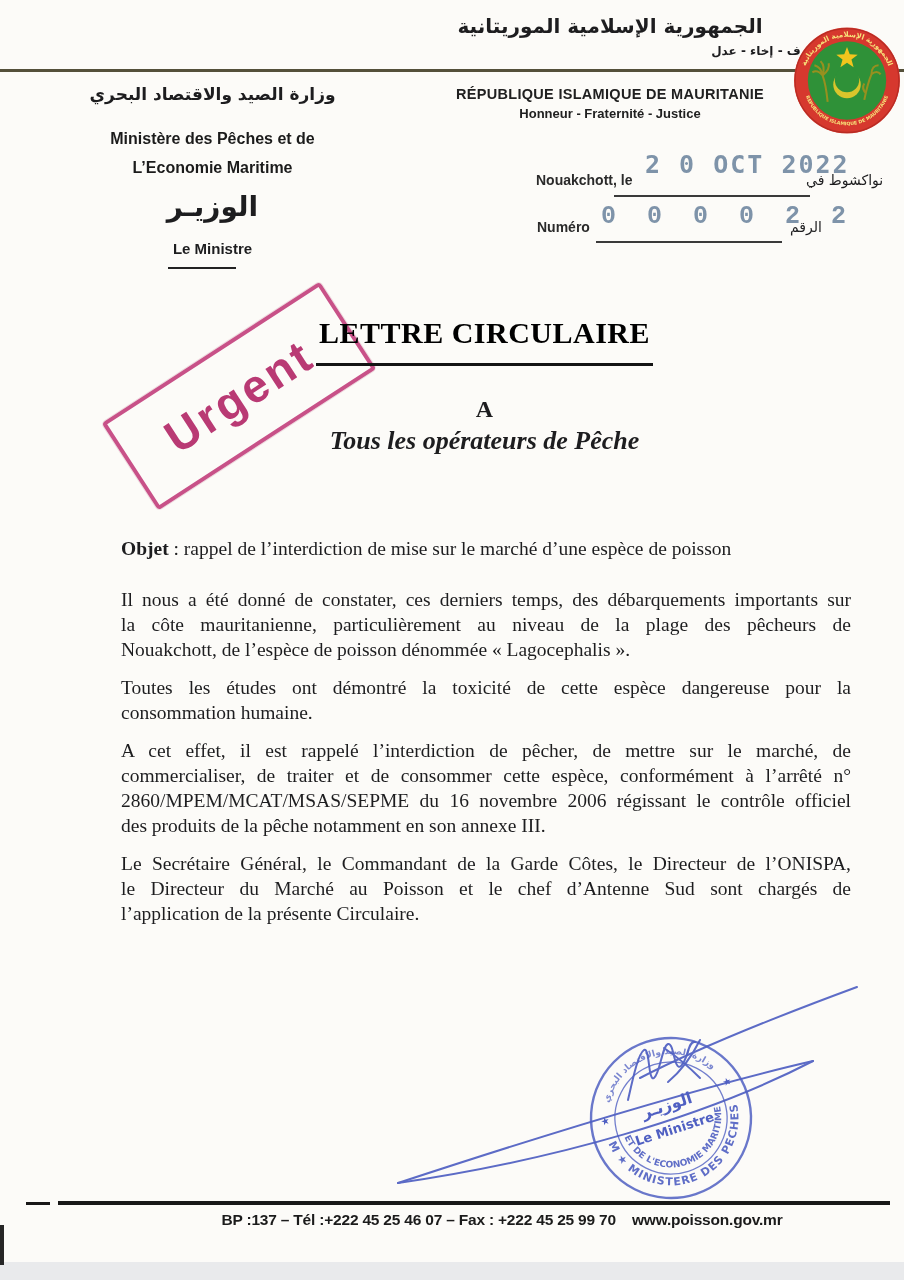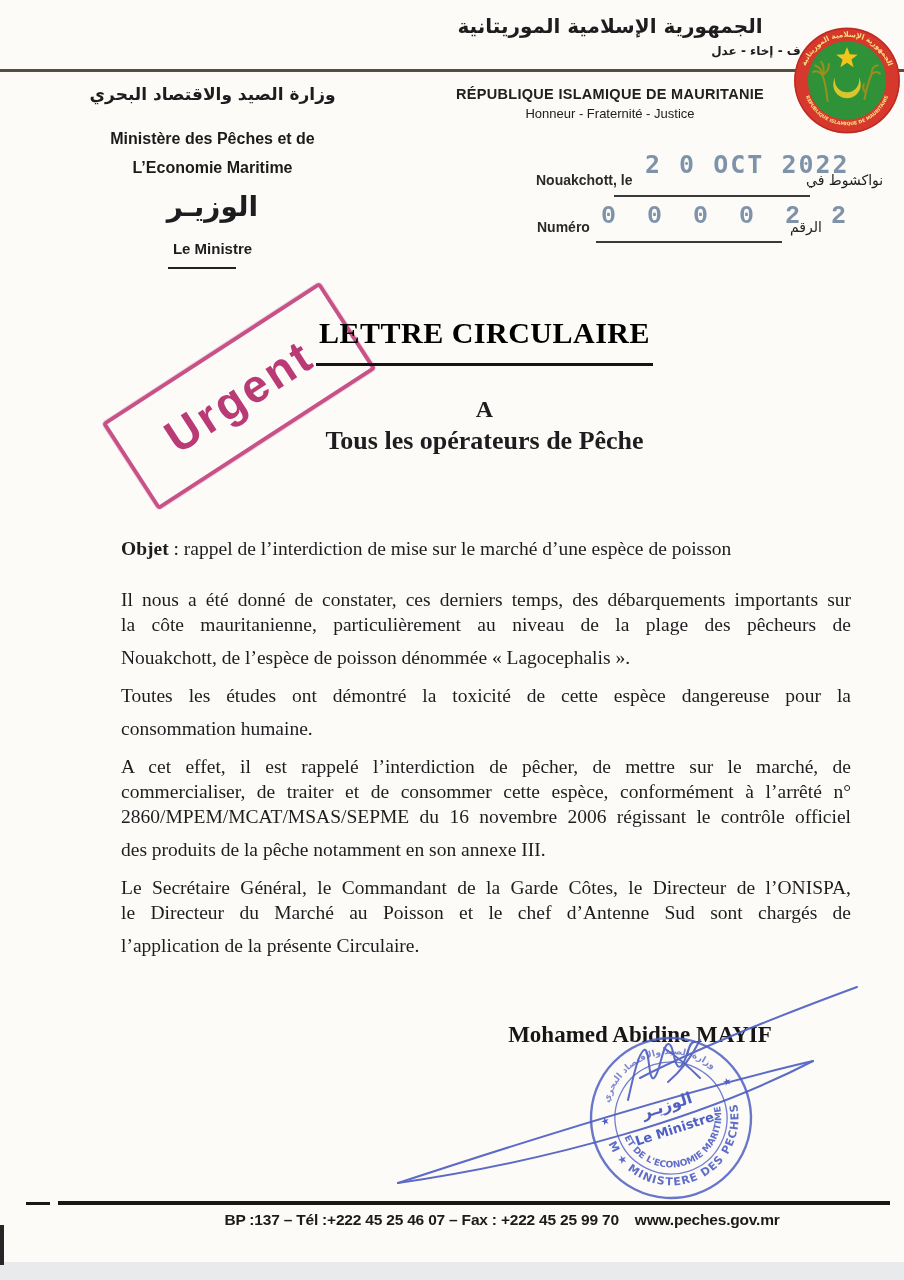--- a/index.html
+++ b/index.html
@@ -9,21 +9,21 @@
   .sans{font-family:"Liberation Sans",sans-serif;text-align:right;}
   .ar{font-family:"DejaVu Sans",sans-serif;direction:rtl;}
   .mono{font-family:"DejaVu Sans Mono",monospace;}
 
   
   .ar-title{left:400px;top:14px;width:420px;text-align:center;font-size:20px;font-weight:bold;}
   .ar-motto{left:400px;top:44px;width:420px;text-align:right;font-size:12px;font-weight:bold;}
   .top-rule{left:0;top:69px;width:796px;height:3px;background:#54503a;}
   .top-rule-dash{left:893px;top:69px;width:11px;height:3px;background:#54503a;}
   .republic{left:420px;top:86px;width:380px;text-align:center;font-size:14.5px;font-weight:bold;letter-spacing:.3px;color:#202020;}
-  .motto-fr{left:420px;top:106px;width:380px;text-align:center;font-size:13px;font-weight:normal;color:#202020;}
+  .motto-fr{left:420px;top:106px;width:380px;text-align:center;font-size:13px;font-weight:bold;color:#202020;}
 
   
   .ministry-ar{left:75px;top:84px;width:275px;text-align:center;font-size:17px;font-weight:bold;}
   .ministry-fr1{left:75px;top:130px;width:275px;text-align:center;font-size:16px;font-weight:bold;color:#1b1b1b;}
   .ministry-fr2{left:75px;top:159px;width:275px;text-align:center;font-size:16px;font-weight:bold;color:#1b1b1b;}
   .minister-ar{left:75px;top:190px;width:275px;text-align:center;font-size:28px;font-weight:bold;}
   .minister-fr{left:75px;top:240px;width:275px;text-align:center;font-size:15px;font-weight:bold;}
   .minister-rule{left:168px;top:267px;width:68px;height:2px;background:#222;}
 
   
@@ -40,29 +40,29 @@
   .urgent{left:109px;top:344px;width:252px;height:96px;transform:rotate(-33deg);
           border:4px solid #c85188;border-radius:4px;display:flex;align-items:center;justify-content:center;
           font-family:"Liberation Sans",sans-serif;font-size:46px;font-weight:bold;letter-spacing:3px;
           box-shadow:0 0 0 1px rgba(160,40,90,.15);}
 
   
   .titleblock{left:121px;top:316px;width:727px;text-align:center;}
   .title-main{display:inline-block;font-size:30px;font-weight:bold;letter-spacing:.5px;
               border-bottom:3px solid #141414;padding:0 3px 13px 3px;color:#000000;}
   .to-a{left:121px;top:396px;width:727px;text-align:center;font-size:24px;font-weight:bold;}
-  .to-line{left:121px;top:426px;width:727px;text-align:center;font-size:26px;font-weight:bold;}
+  .to-line{left:121px;top:426px;width:727px;text-align:center;font-size:26px;font-weight:bold;font-style:italic;}
 
   
   .subject{left:121px;top:521px;width:730px;font-size:19.5px;margin-top:17px;}
   .subject b{font-weight:bold;}
   .bodytext{left:121px;top:587px;width:730px;font-size:19.5px;line-height:25px;}
   .para{margin:0 0 13px 0;}
   .pline{text-align:justify;text-align-last:justify;white-space:normal;}
-  .plast{text-align-last:left;margin-top:8px;}
+  .plast{text-align-last:left;}
 
   
   .sig-name{left:400px;top:1022px;width:480px;text-align:center;font-size:23px;font-weight:bold;color:#161616;}
   .sig-svg{left:380px;top:958px;pointer-events:none;}
 
   
   .foot-rule{left:58px;top:1201px;width:832px;height:4px;background:#181818;}
   .foot-dash{left:26px;top:1202px;width:24px;height:3px;background:#181818;}
   .footer-text{left:92px;top:1211px;width:820px;text-align:center;font-size:15.5px;font-weight:bold;
                letter-spacing:-.2px;color:#1b1b1b;}
@@ -150,21 +150,20 @@
         <div class="pline">2860/MPEM/MCAT/MSAS/SEPME du 16 novembre 2006 régissant le contrôle officiel</div>
         <div class="pline plast">des produits de la pêche notamment en son annexe III.</div>
       </div>
       <div class="para">
         <div class="pline">Le Secrétaire Général, le Commandant de la Garde Côtes, le Directeur de l’ONISPA,</div>
         <div class="pline">le Directeur du Marché au Poisson et le chef d’Antenne Sud sont chargés de</div>
         <div class="pline plast">l’application de la présente Circulaire.</div>
       </div>
     </div>
 
-  <div class="abs sig-name">Mohamed Abidine MAYIF</div>
 
   <svg class="abs sig-svg" width="524" height="252" viewBox="380 958 524 252">
     <g stroke="#4f5fc2" fill="none" stroke-width="2" stroke-linecap="round" opacity=".92">
       <path d="M398,1183 C550,1133 700,1087 813,1061"></path>
       <path d="M398,1183 C555,1160 705,1117 813,1061"></path>
       <path d="M857,987 C800,1008 710,1042 640,1078"></path>
       <path d="M628,1100 C633,1078 638,1054 644,1050 C650,1047 648,1082 654,1078 C660,1074 662,1046 668,1044 C674,1042 674,1072 681,1066 C688,1060 688,1040 695,1042"></path>
       <path d="M700,1040 C692,1056 680,1072 668,1082"></path>
       <path d="M664,1048 C676,1056 690,1068 700,1078"></path>
     </g>
@@ -188,17 +187,17 @@
       <text y="-8" text-anchor="middle" font-size="16" font-weight="bold" fill="#4f5fc2" font-family="DejaVu Sans, sans-serif">الوزيـر</text>
       <text y="16" text-anchor="middle" font-size="13" font-weight="bold" fill="#4f5fc2" font-family="DejaVu Sans, sans-serif">Le Ministre</text>
       <text x="-68" y="-14" font-size="10" fill="#4f5fc2" font-family="DejaVu Sans, sans-serif">★</text>
       <text x="60" y="-14" font-size="10" fill="#4f5fc2" font-family="DejaVu Sans, sans-serif">★</text>
     </g>
   </svg>
 
   <div class="abs foot-rule"></div>
   <div class="abs foot-dash"></div>
   <div class="abs sans footer-text">
-    <span>BP :137 – Tél :+222 45 25 46 07 – Fax : +222 45 25 99 70</span><span class="site">www.peches.gov.mr</span>
+    <span>BP :137 – Tél :+222 45 25 46 07 – Fax : +222 45 25 99 70</span><span class="site">www.poisson.gov.mr</span>
   </div>
   <div class="abs bottom-band"></div>
   <div class="abs edge-mark"></div>
 </div>
 
 </body></html>

